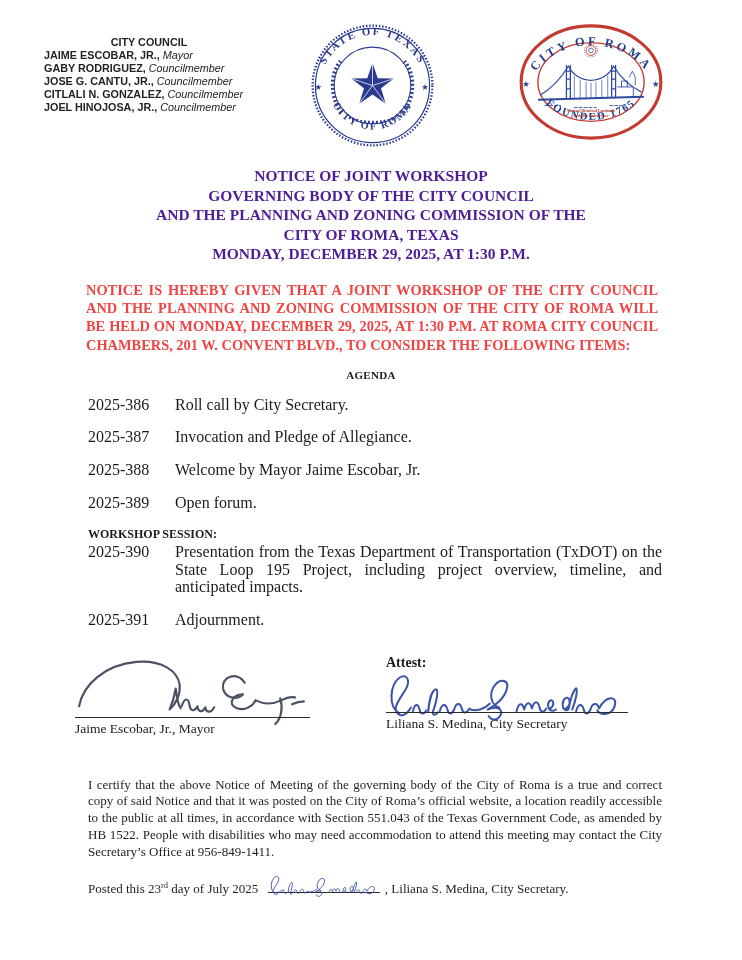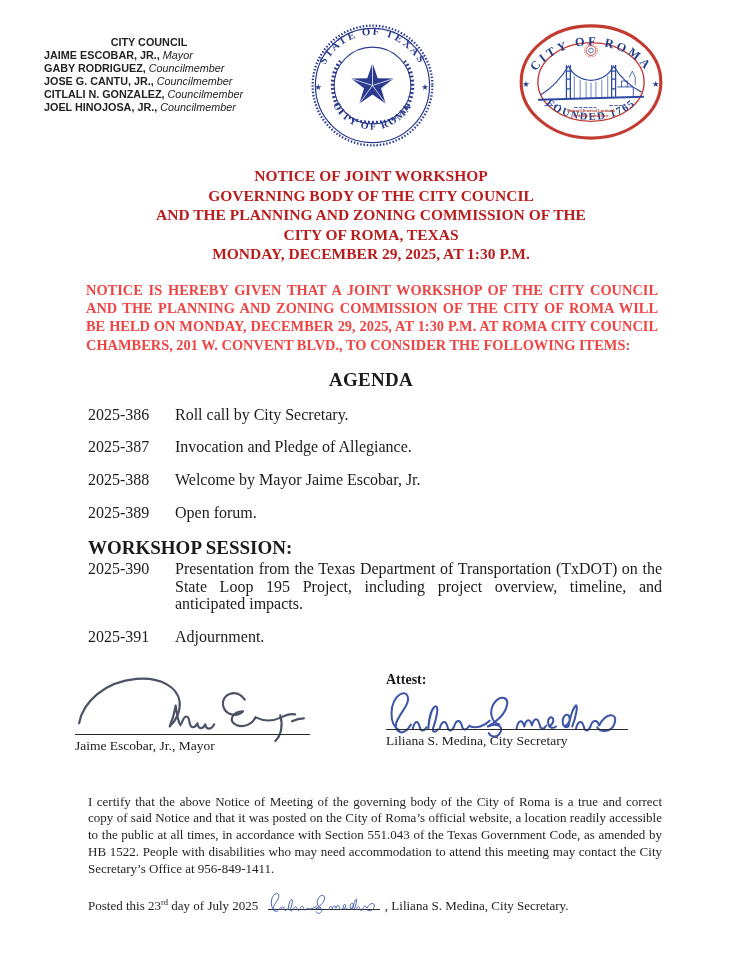--- a/index.html
+++ b/index.html
@@ -14,33 +14,33 @@
     font-family:"Liberation Sans",sans-serif;font-size:10.8px;line-height:13.1px;
     font-weight:bold;color:#232323;
   }
   .council-title{text-align:center;width:210px;}
   .m-role{font-weight:normal;font-style:italic;}
   .seal-texas{position:absolute;left:307px;top:20px;}
   .seal-roma{position:absolute;left:517px;top:22px;}
   
   .title-block{
     position:absolute;top:166px;left:0;width:742px;text-align:center;
-    font-weight:bold;font-size:15.5px;line-height:19.6px;color:#b91c1c;
+    font-weight:bold;font-size:15.5px;line-height:19.6px;color:#4c1d95;
   }
   
   .body-flow{position:absolute;top:281px;left:0;width:742px;}
   .notice{
     margin:0 84px 0 86px;font-weight:bold;font-size:14.4px;line-height:18.2px;
     text-align:justify;color:#ef4444;
   }
-  .agenda-heading{text-align:center;font-weight:bold;font-size:19px;margin-top:15px;letter-spacing:.3px;}
+  .agenda-heading{text-align:center;font-weight:bold;font-size:11px;margin-top:15px;letter-spacing:.3px;}
   .agenda-item{display:flex;margin:15px 80px 0 88px;font-size:16px;line-height:17.6px;}
   .agenda-num{width:87px;flex:none;}
   .agenda-text{flex:1;text-align:justify;}
-  .workshop-heading{margin:16px 80px 0 88px;font-weight:bold;font-size:19px;}
+  .workshop-heading{margin:16px 80px 0 88px;font-weight:bold;font-size:12px;}
   .agenda-item.first-after-heading{margin-top:1px;}
   
   .sig-row{display:flex;margin:26px 0 0 75px;}
   .sig-block{display:flex;flex-direction:column;}
   .sig-block.mayor{width:235px;}
   .sig-block.secretary{width:242px;margin-left:76px;}
   .attest{font-weight:bold;font-size:14px;margin:0 0 0 0;}
   .sig-art{display:block;margin-bottom:-9px;}
   .sig-line{border-bottom:1.3px solid #2a2a2a;width:100%;}
   .sig-label{font-size:13.5px;margin-top:3px;}

